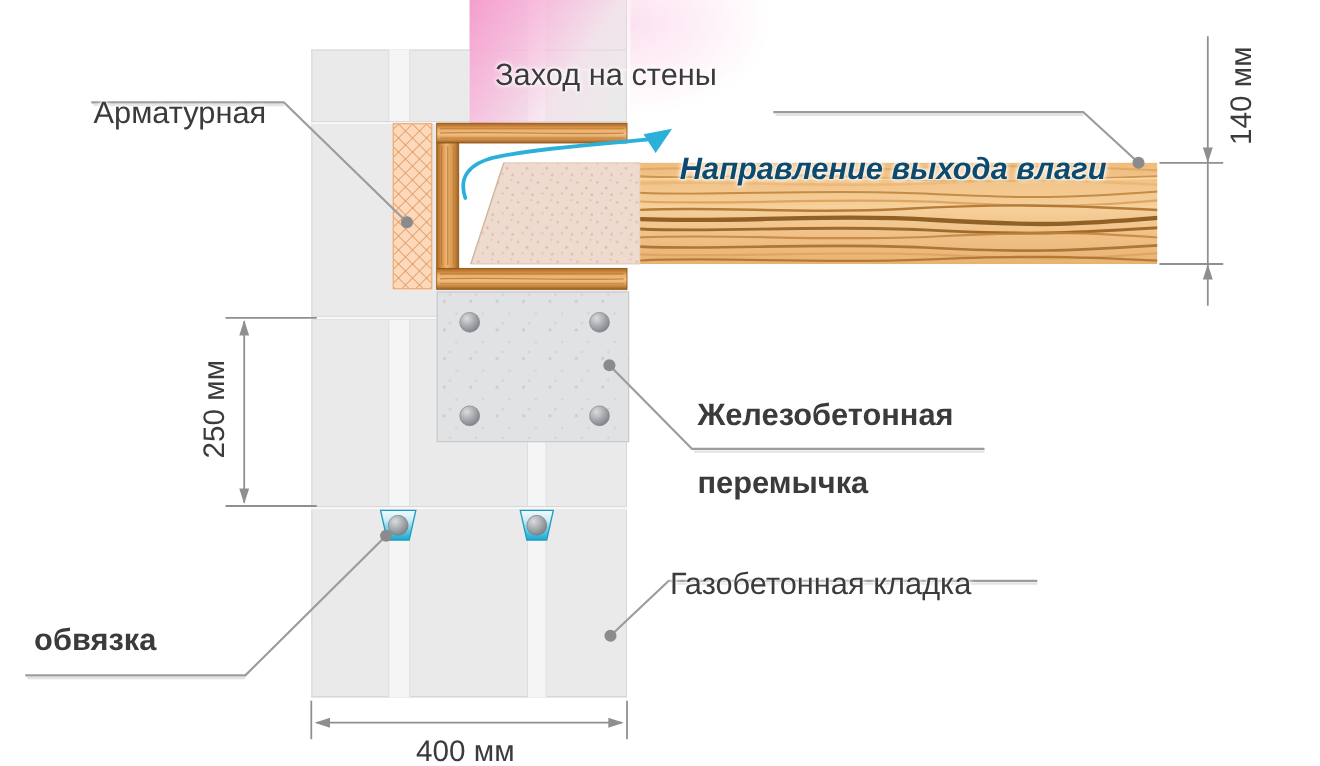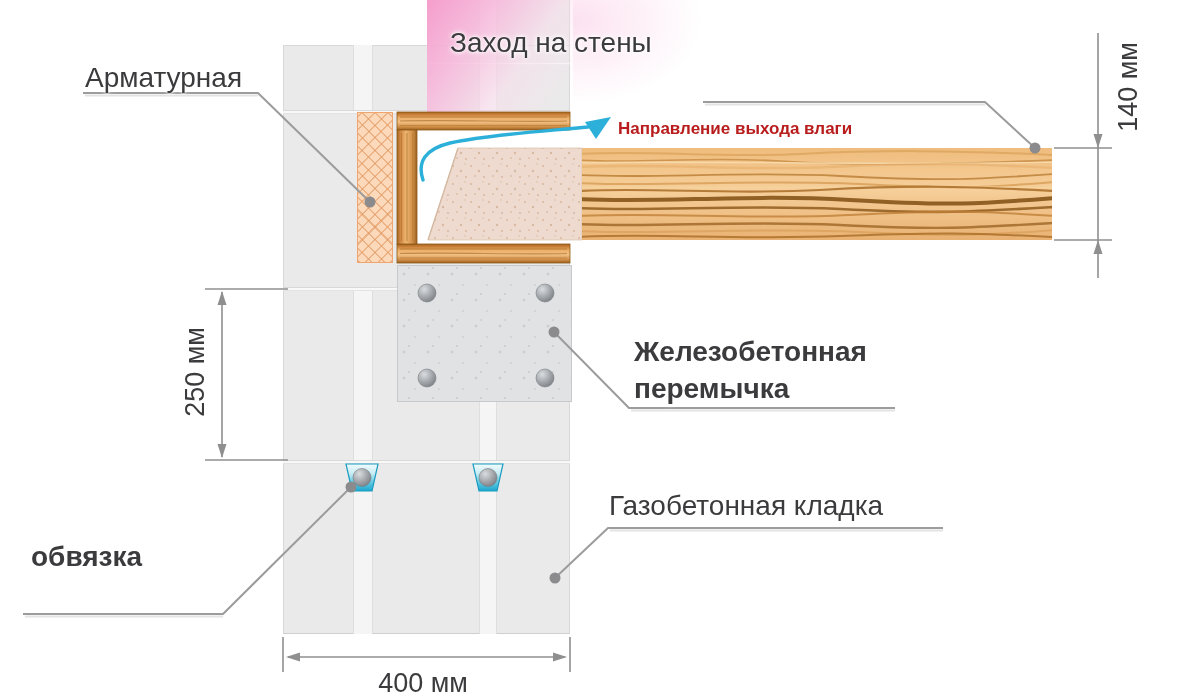--- a/index.html
+++ b/index.html
@@ -38,23 +38,24 @@
     background:linear-gradient(125deg, rgba(246,154,203,.95) 0%, rgba(248,178,217,.8) 30%,
                rgba(252,218,236,.45) 62%, rgba(255,255,255,0) 90%);
   }
   .pink-halo{
     background:radial-gradient(ellipse at 0% 20%, rgba(247,170,212,.35), rgba(255,255,255,0) 70%);
   }
   
   .lbl{
     font-size:28px;line-height:34px;white-space:nowrap;color:#3b3b3d;
     text-shadow:0 0 6px #fff,0 0 4px #fff,0 0 2px #fff;
+    margin-top:25px;
   }
   .lbl.two{line-height:37px;font-weight:bold;}
-  .lbl.cyan{color:#b91c1c;font-weight:bold;font-size:17px;}
+  .lbl.cyan{color:#0c4a6e;font-style:italic;font-weight:bold;font-size:28px;}
   .dim{font-size:27px;color:#3b3b3d;text-align:center;white-space:nowrap;}
   .rot{transform:rotate(-90deg);transform-origin:center center;}
   svg{position:absolute;left:0;top:0;pointer-events:none;}
 </style>
 </head>
 <body>
 
 <div id="canvas">
 
   <div class="abs wall-base" style="left:283px;top:45px;width:287px;height:589px;border-bottom:1px solid #cfcfcf;"></div>

